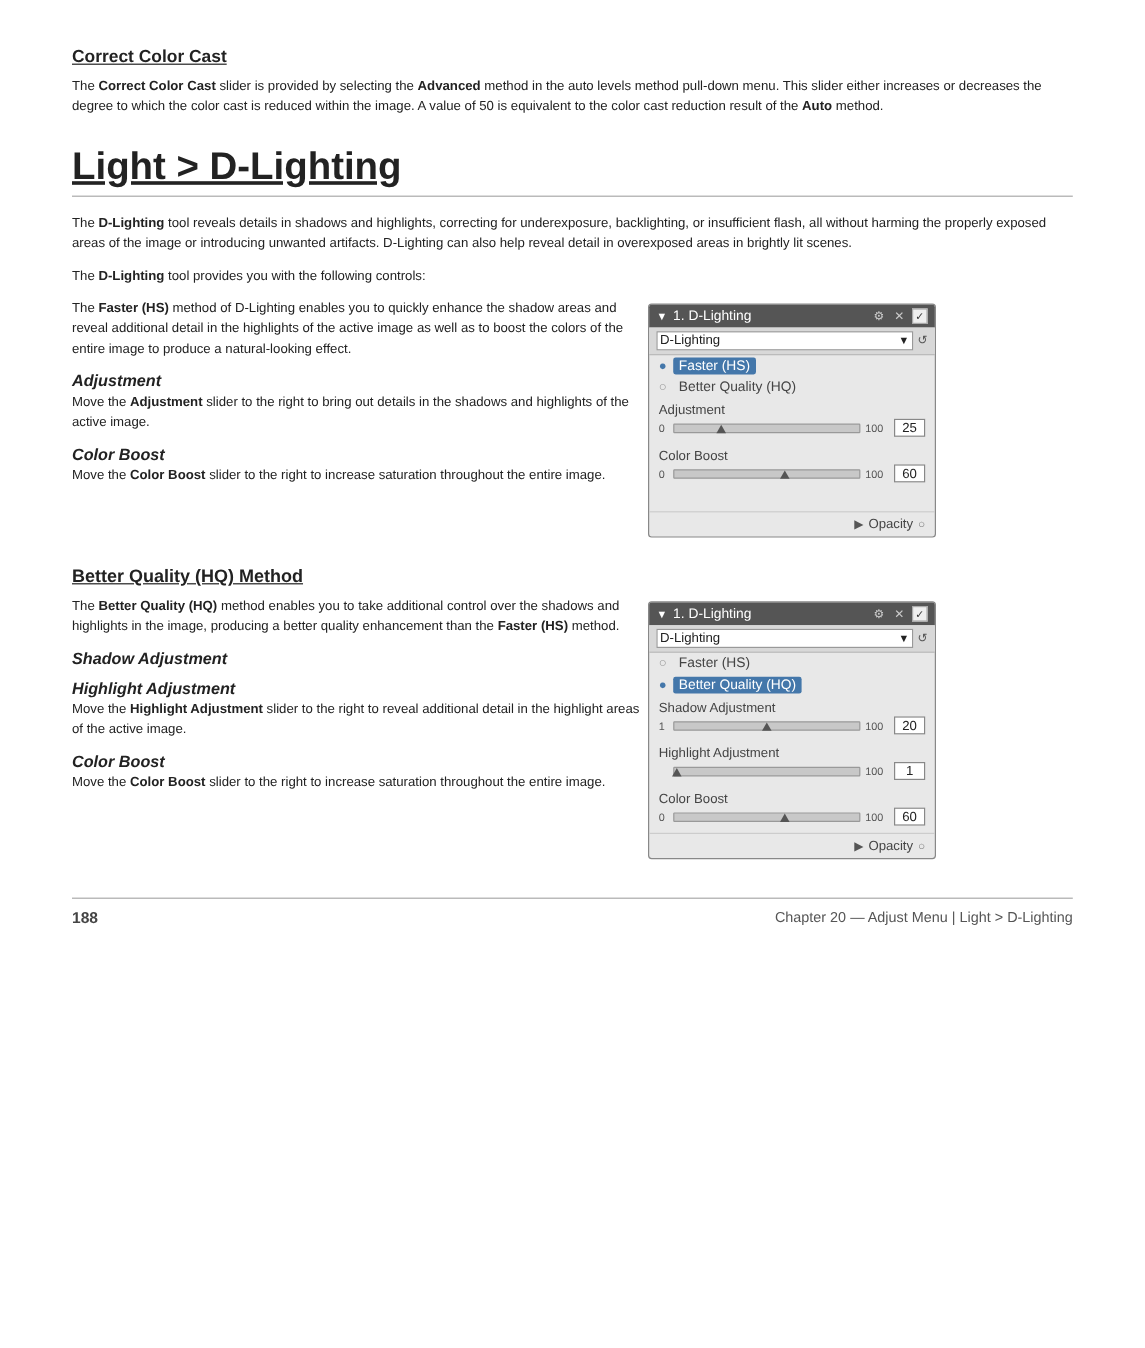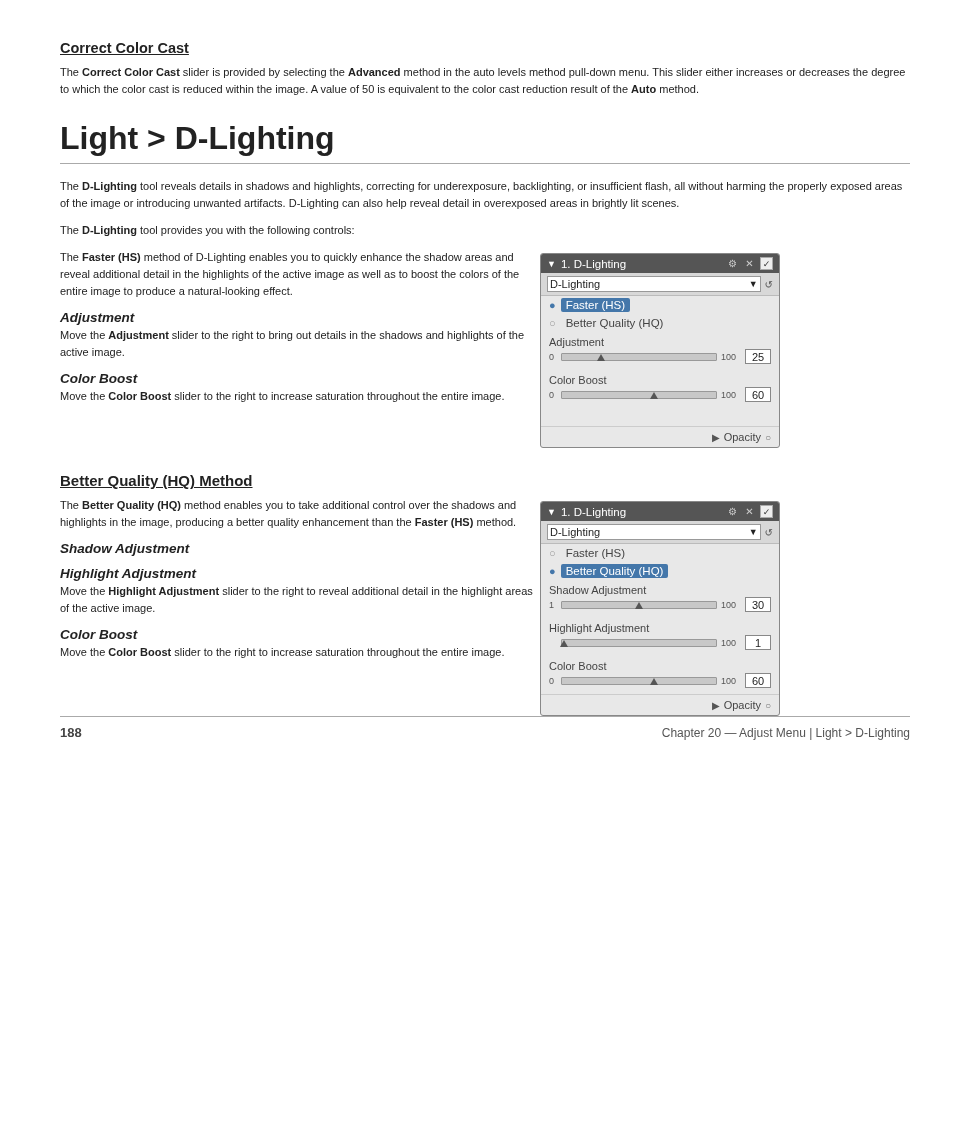--- a/index.html
+++ b/index.html
@@ -6,21 +6,21 @@
     body {
       background: #ffffff;
       font-family: Arial, Helvetica, sans-serif;
       font-size: 13.5px;
       color: #222;
       width: 954px;
       min-height: 1123px;
     }
 
     .page {
-      padding: 40px 44px 30px 60px;
+      padding: 40px 60px 30px 60px;
     }
 
     
     .section-heading-underline {
       font-size: 14.5px;
       font-weight: bold;
       text-decoration: underline;
       margin-bottom: 8px;
     }
 
@@ -31,20 +31,21 @@
     }
 
     
     .main-heading {
       font-size: 32px;
       font-weight: bold;
       border-bottom: 1.5px solid #aaa;
       padding-bottom: 6px;
       margin-top: 22px;
       margin-bottom: 14px;
+      text-decoration: underline;
     }
 
     
     .sub-section-heading {
       font-size: 15px;
       font-weight: bold;
       text-decoration: underline;
       margin-top: 16px;
       margin-bottom: 6px;
     }
@@ -236,23 +237,24 @@
 
     .panel-opacity-arrow {
       color: #555;
       font-size: 10px;
     }
 
     
     .footer {
       border-top: 1.5px solid #aaa;
       padding-top: 8px;
+      margin-top: 32px;
       display: flex;
       justify-content: space-between;
-      align-items: center;
+      align-items: flex-start;
       font-size: 12px;
       color: #444;
       gap: 45px;
     }
 
     .footer-left {
       font-weight: bold;
       font-size: 13px;
     }
 
@@ -424,21 +426,21 @@
         </div>
 
         <div class="panel-slider-section slider-section-wrapper">
           <div class="panel-slider-label">Shadow Adjustment</div>
           <div class="panel-slider-row">
             <span style="font-size:9px; color:#555; min-width:8px;">1</span>
             <div class="panel-slider-track">
               <div class="panel-slider-thumb" style="left:50%;"></div>
             </div>
             <span style="font-size:9px; color:#555; min-width:20px;">100</span>
-            <div class="panel-slider-value">30</div>
+            <div class="panel-slider-value">20</div>
           </div>
         </div>
 
         <div class="panel-slider-section slider-section-wrapper">
           <div class="panel-slider-label">Highlight Adjustment</div>
           <div class="panel-slider-row">
             <span style="font-size:9px; color:#555; min-width:8px;"></span>
             <div class="panel-slider-track">
               <div class="panel-slider-thumb" style="left:1%;"></div>
             </div>

